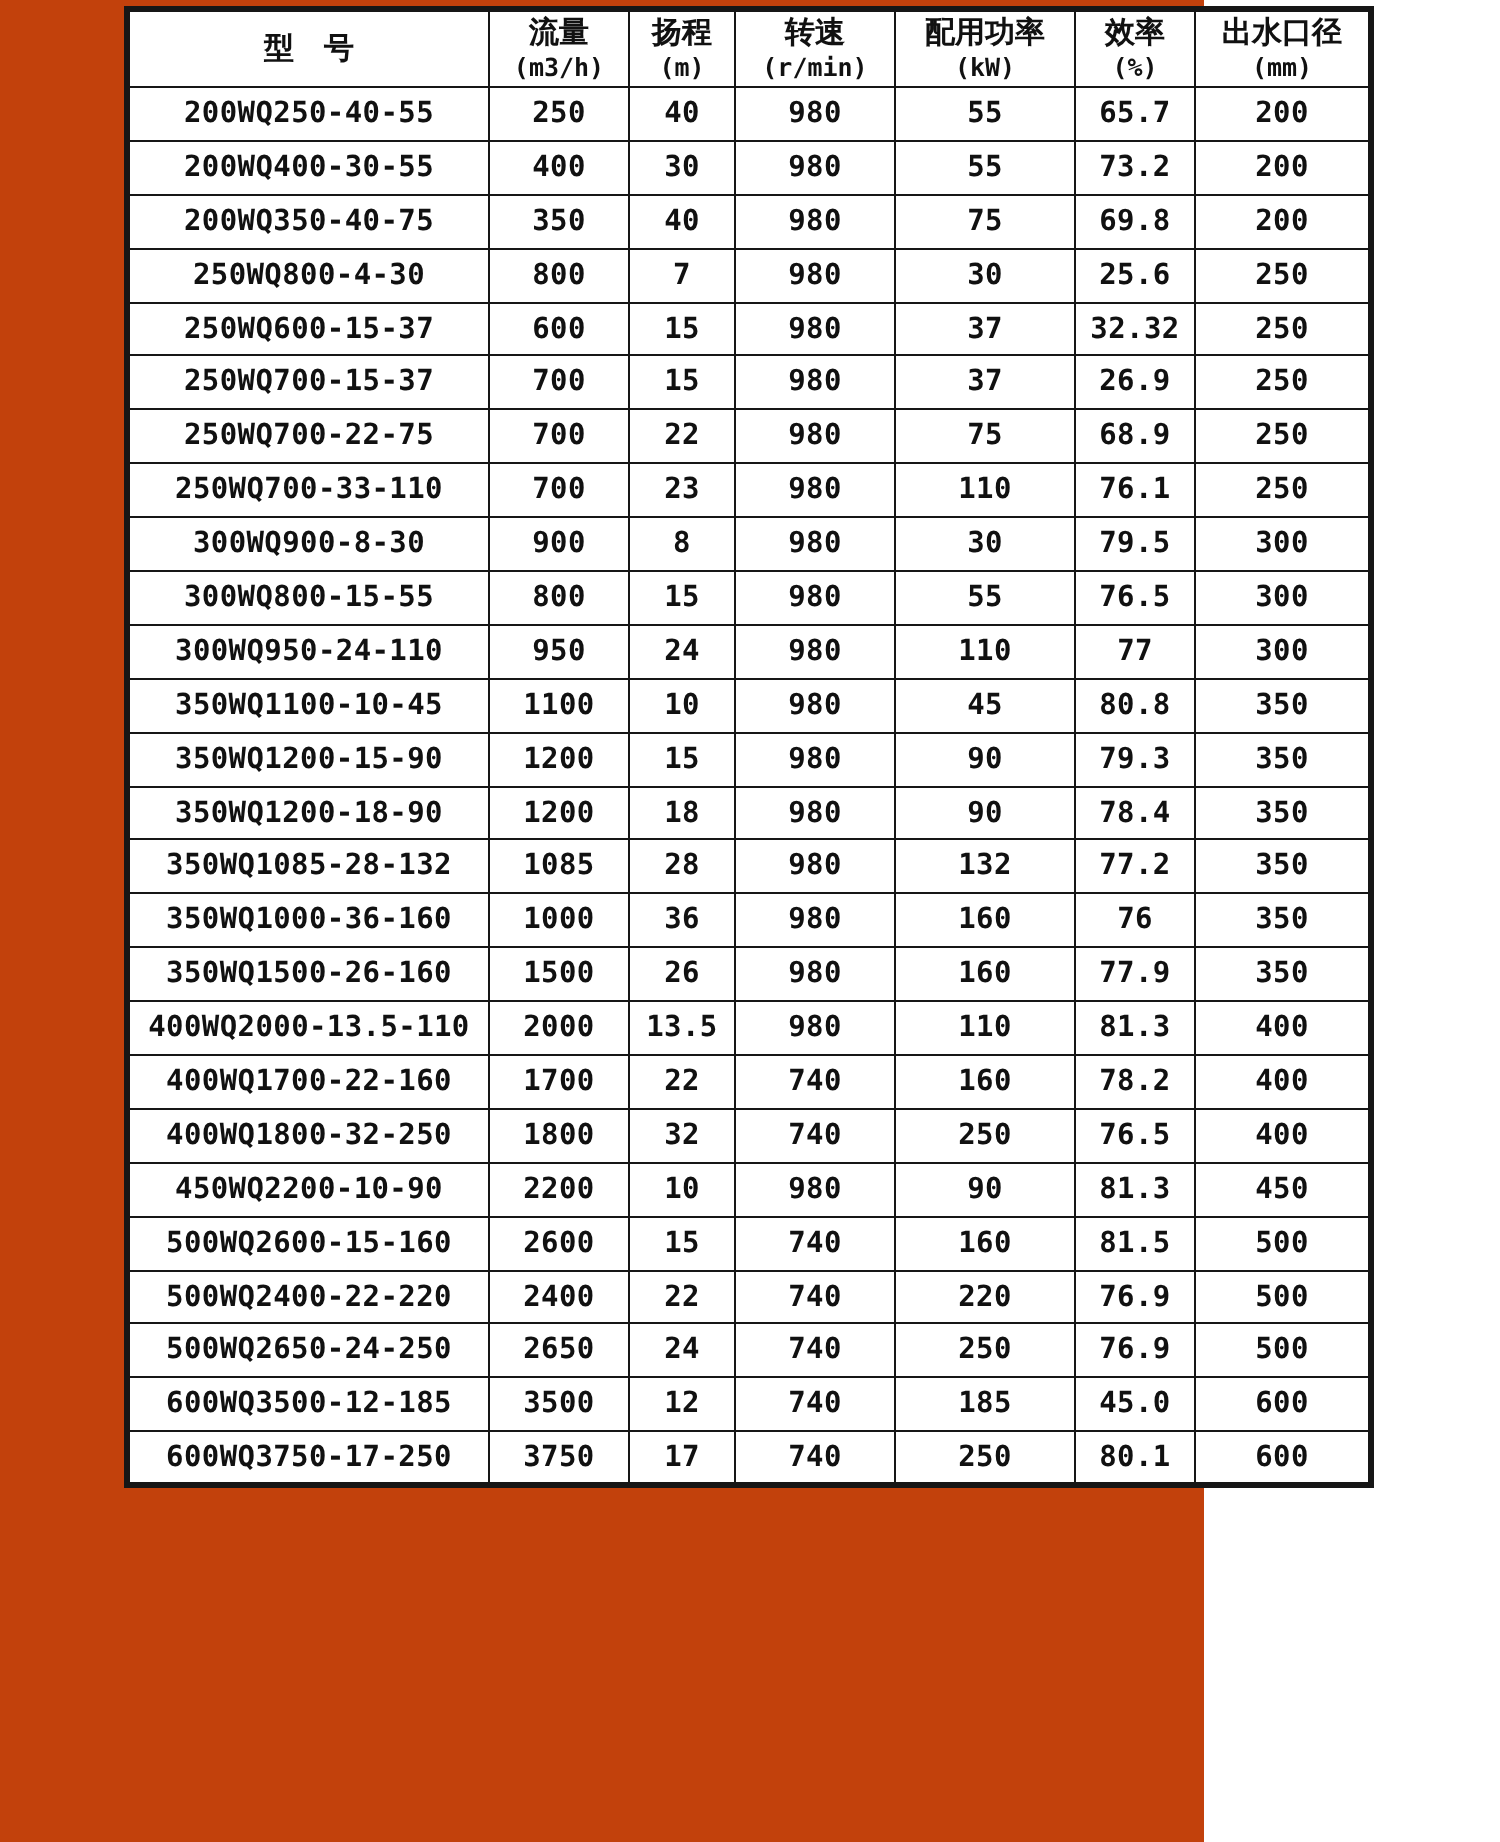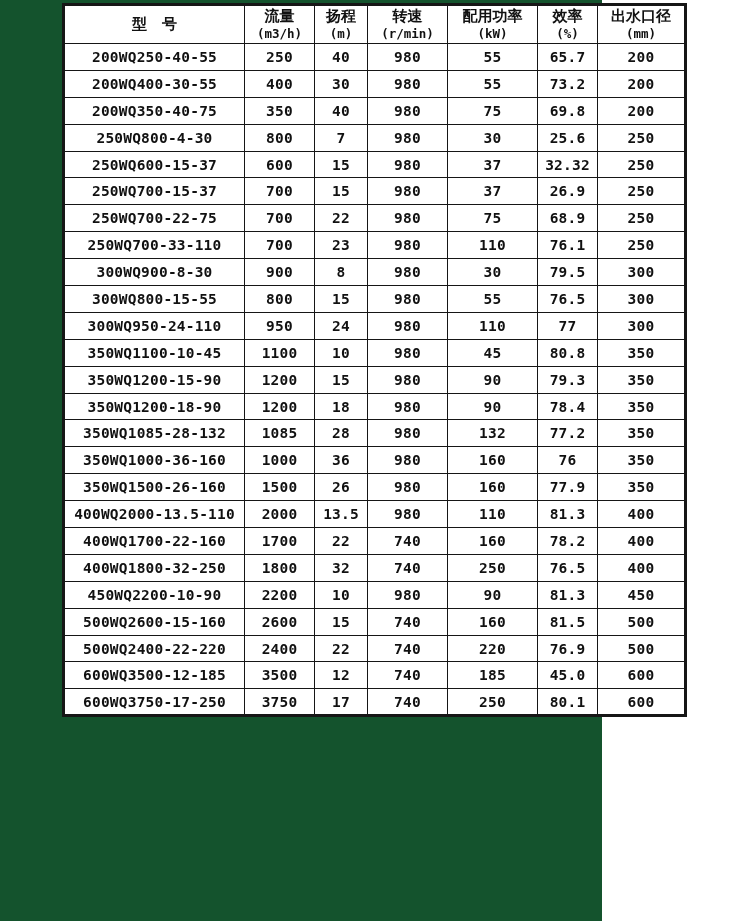--- a/index.html
+++ b/index.html
@@ -11,21 +11,21 @@
   body {
     width: 750px;
     height: 921px;
     font-family: "DejaVu Sans Mono", "DejaVu Sans", "Liberation Sans", sans-serif;
     color: #111111;
   }
   .sheet {
     position: relative;
     width: 602px;
     height: 921px;
-    background: #14532d;
+    background: #c2410c;
   }
   table.spec-table {
     position: absolute;
     left: 62px;
     top: 3px;
     width: 622px;
     border-collapse: collapse;
     table-layout: fixed;
     border: 3px solid #161616;
     background: #ffffff;
@@ -308,20 +308,29 @@
         <tr>
           <td>500WQ2400-22-220</td>
           <td>2400</td>
           <td>22</td>
           <td>740</td>
           <td>220</td>
           <td>76.9</td>
           <td>500</td>
         </tr>
         <tr>
+          <td>500WQ2650-24-250</td>
+          <td>2650</td>
+          <td>24</td>
+          <td>740</td>
+          <td>250</td>
+          <td>76.9</td>
+          <td>500</td>
+        </tr>
+        <tr>
           <td>600WQ3500-12-185</td>
           <td>3500</td>
           <td>12</td>
           <td>740</td>
           <td>185</td>
           <td>45.0</td>
           <td>600</td>
         </tr>
         <tr>
           <td>600WQ3750-17-250</td>

